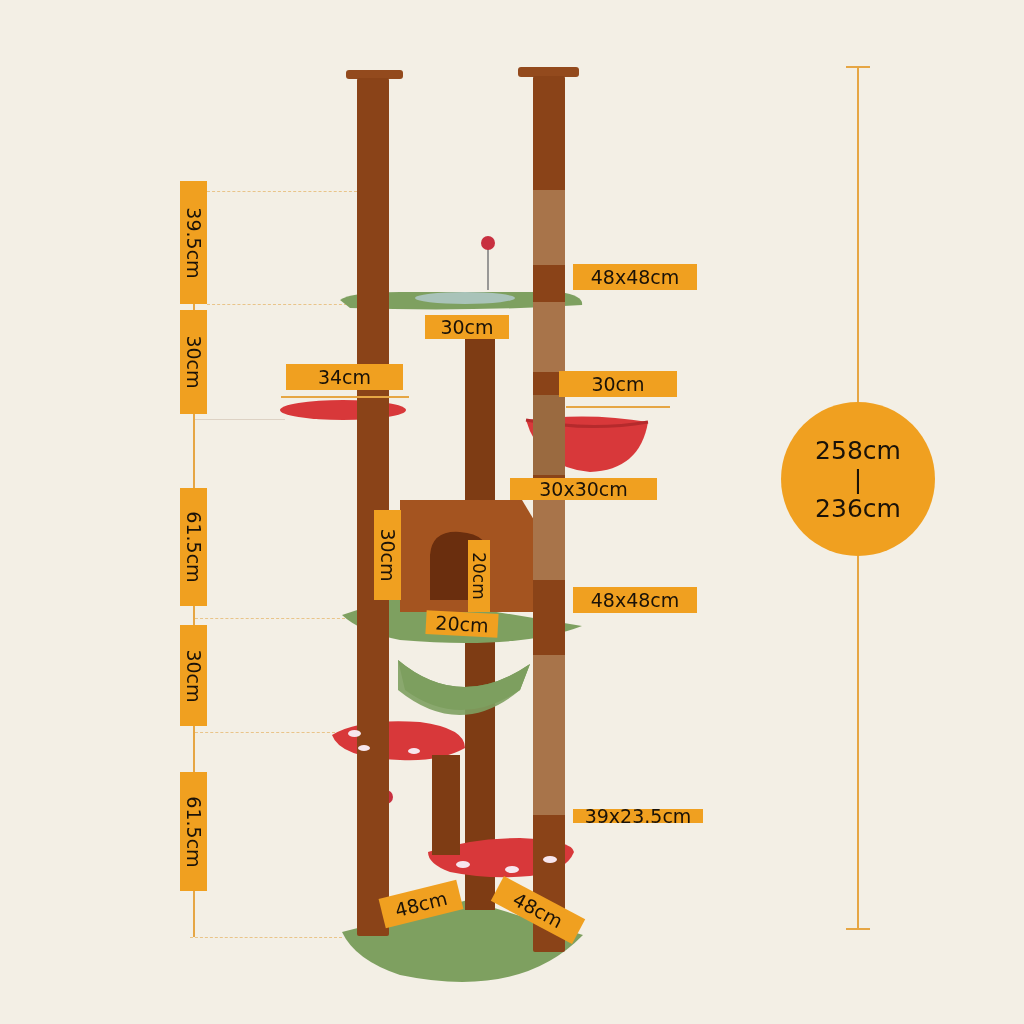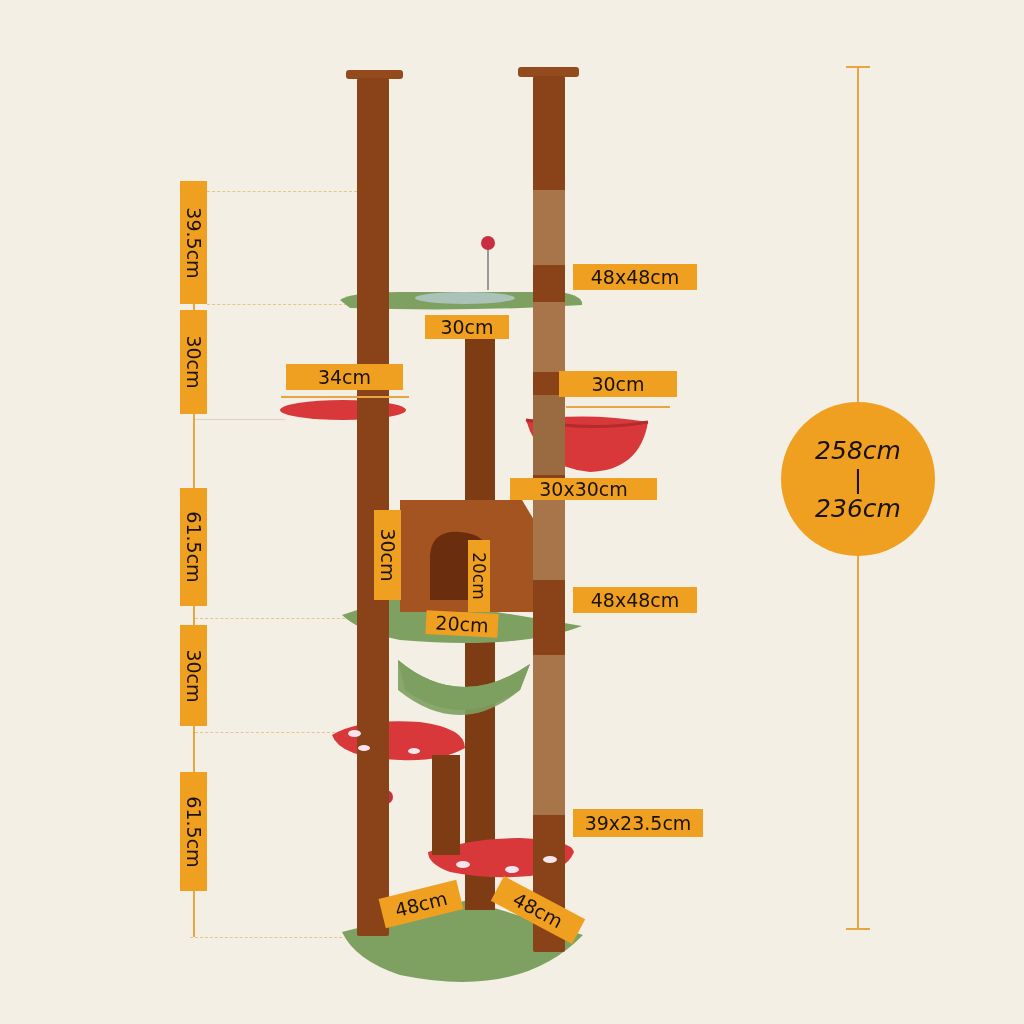--- a/index.html
+++ b/index.html
@@ -1,17 +1,17 @@
 <!DOCTYPE html>
 <html><head>
 <meta charset="utf-8">
 <style>
   html,body{margin:0;padding:0;}
   body{width:1024px;height:1024px;background:#f3efe5;position:relative;overflow:hidden;font-family:"DejaVu Sans","Liberation Sans",sans-serif;}
-  .abs{position:absolute;font-style:italic;}
+  .abs{position:absolute;}
   .label{position:absolute;background:#f0a020;color:#1a1208;font-size:19px;display:flex;align-items:center;justify-content:center;white-space:nowrap;box-sizing:border-box;}
   .vlabel{position:absolute;background:#f0a020;color:#1a1208;font-size:19px;box-sizing:border-box;}
   .vlabel span{position:absolute;left:50%;top:50%;transform:translate(-50%,-50%) rotate(90deg);white-space:nowrap;}
   .post{position:absolute;background:#8a4318;border-radius:2px;}
   .sisal{position:absolute;background:#a8744a;}
   .cap{position:absolute;background:#934a1d;border-radius:3px;}
   .dash{position:absolute;border-top:1.5px dashed #e9c489;height:0;}
   .vline{position:absolute;width:2px;background:#e6a644;}
   .tick{position:absolute;height:2px;background:#e6a644;}
   .spot{position:absolute;background:#f7e6ee;border-radius:50%;}
@@ -128,21 +128,21 @@
   </div>
 <div class="vlabel" style="left:468px;top:540px;width:22px;height:72px;font-size:17px;">
     <span>20cm</span>
   </div>
 <div class="label" style="left:426px;top:612px;width:72px;height:24px;transform:rotate(3deg);">
     <span>20cm</span>
   </div>
 <div class="label" style="left:573px;top:587px;width:124px;height:26px;">
     <span>48x48cm</span>
   </div>
-<div class="label" style="left:573px;top:809px;width:130px;height:28px;">
+<div class="label" style="left:573px;top:809px;width:130px;height:14px;">
     <span>39x23.5cm</span>
   </div>
 <div class="label" style="left:381px;top:889px;width:80px;height:30px;transform:rotate(-14deg);">
     <span>48cm</span>
   </div>
 <div class="label" style="left:492px;top:896px;width:92px;height:28px;transform:rotate(28deg);">
     <span>48cm</span>
   </div>
 
 </body></html>

